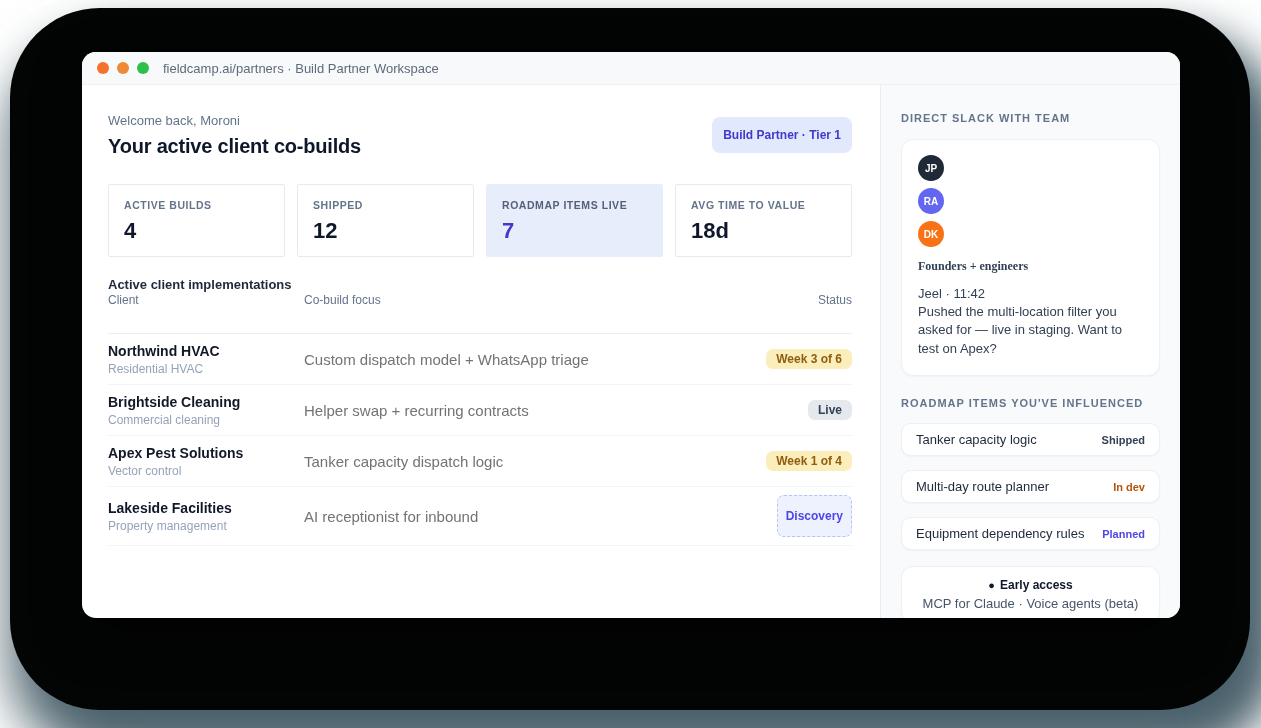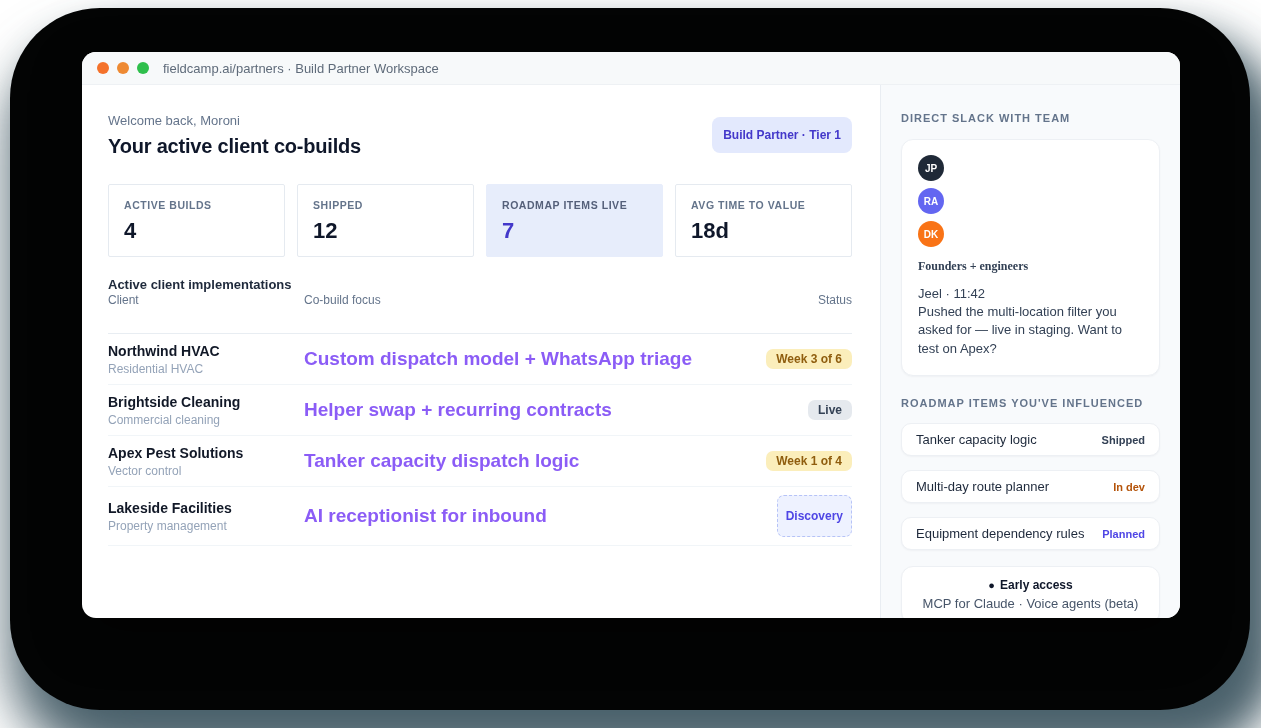--- a/index.html
+++ b/index.html
@@ -114,21 +114,21 @@
 
   .trow {
     display: flex;
     align-items: center;
     border-bottom: 1px solid #f1f5f8;
     min-height: 51px;
     padding: 8px 0;
   }
   .client-name { font-size: 14px; font-weight: 600; color: #111827; }
   .client-segment { font-size: 12px; color: #94a3b8; margin-top: 3px; }
-  .focus-text { font-size: 19px; color: #8b5cf6; font-weight: bold; }
+  .focus-text { font-size: 15px; color: #737373; }
   .badge {
     font-size: 12px;
     font-weight: 600;
     padding: 3px 10px;
     border-radius: 7px;
     white-space: nowrap;
     display: inline-block;
   }
   .badge.amber { background: #fbeebb; color: #8f5d0e; }
   .badge.gray  { background: #e5e9ee; color: #334155; }

